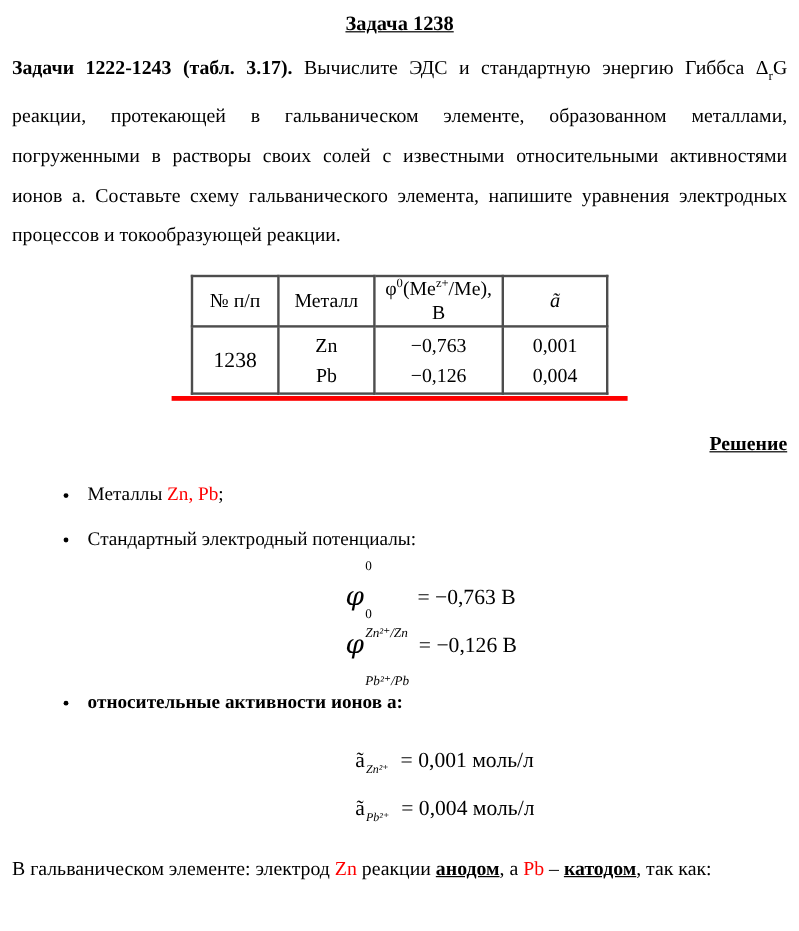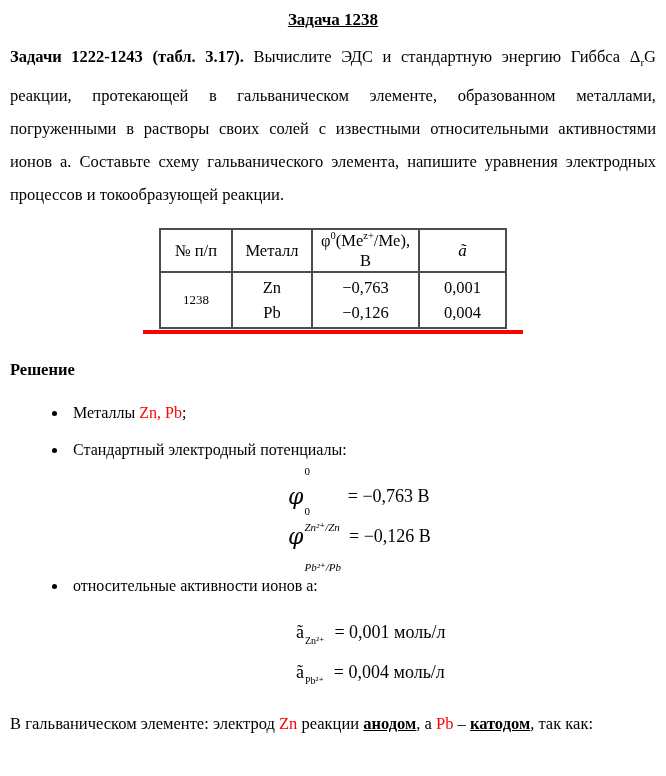--- a/index.html
+++ b/index.html
@@ -29,41 +29,41 @@
     font-size: 16.5px; text-align: center;
   }
   table.data-table td, table.data-table th {
     border: 2px solid #4d4d4d; font-weight: normal; padding: 0 8px;
     vertical-align: middle;
   }
   th.c-num  { width: 72px;  height: 42px; }
   th.c-met  { width: 80px; }
   th.c-phi  { width: 101px; }
   th.c-act  { width: 87px; }
-  td.c-num  { font-weight: bold; font-size: 13px; }
+  td.c-num  { font-weight: bold; font-size: 18px; }
   .cell-lines { line-height: 25px; padding: 2px 0; }
   .hdr-phi sup, .hdr-phi .s { font-size: 10.5px; }
   .hdr-act { font-style: italic; font-size: 17px; }
 
   .red-divider {
     width: 380px; height: 4px; background: var(--red);
     margin: 1px auto 0 auto;
   }
 
   .solution-heading {
-    text-align: left; font-weight: bold; font-size: 16.5px;
-    margin-top: 26px;
+    text-align: right; font-weight: bold; font-size: 16.5px;
+    text-decoration: underline; margin-top: 26px;
   }
 
   ul.bullets {
     margin: 22px 0 0 0; padding-left: 58px; font-size: 16px;
     list-style: disc outside;
   }
   ul.bullets li { padding-left: 5px; margin-bottom: 15px; line-height: 22px; }
-  ul.bullets.single { margin-top: 18px; }
+  ul.bullets.single { margin-top: 18px; font-weight: bold; }
 
   .red-text { color: var(--red); }
   .bold-underline { font-weight: bold; text-decoration: underline; margin-top: 28px; }
 
   .formula-block { margin: 16px 0 0 278px; }
   .formula-line { display: flex; align-items: center; height: 40px; }
   .phi-base {
     font-style: italic; font-size: 22px;
     font-family: "DejaVu Serif", serif;
   }
@@ -71,21 +71,21 @@
     display: flex; flex-direction: column; align-items: flex-start;
     font-size: 11px; line-height: 11px; margin: 0 8px 0 1px;
     transform: translateY(3px);
   }
   .stack .st-sub { font-style: italic; margin-top: 45px; }
   .f-rhs { font-size: 18px; }
 
   .formula-block.activities { margin-left: 286px; }
   .a-base { font-size: 18px; }
   .a-sub {
-    display: inline-block; font-size: 10px; 
+    display: inline-block; font-size: 10px; font-style: italic;
     transform: translateY(8px); margin: 0 10px 0 1px;
   }
 
   .conclusion-paragraph {
     margin-top: 13px; font-size: 16.5px; line-height: 35px;
     text-align: justify;
   }
 </style>
 </head>
 <body>

